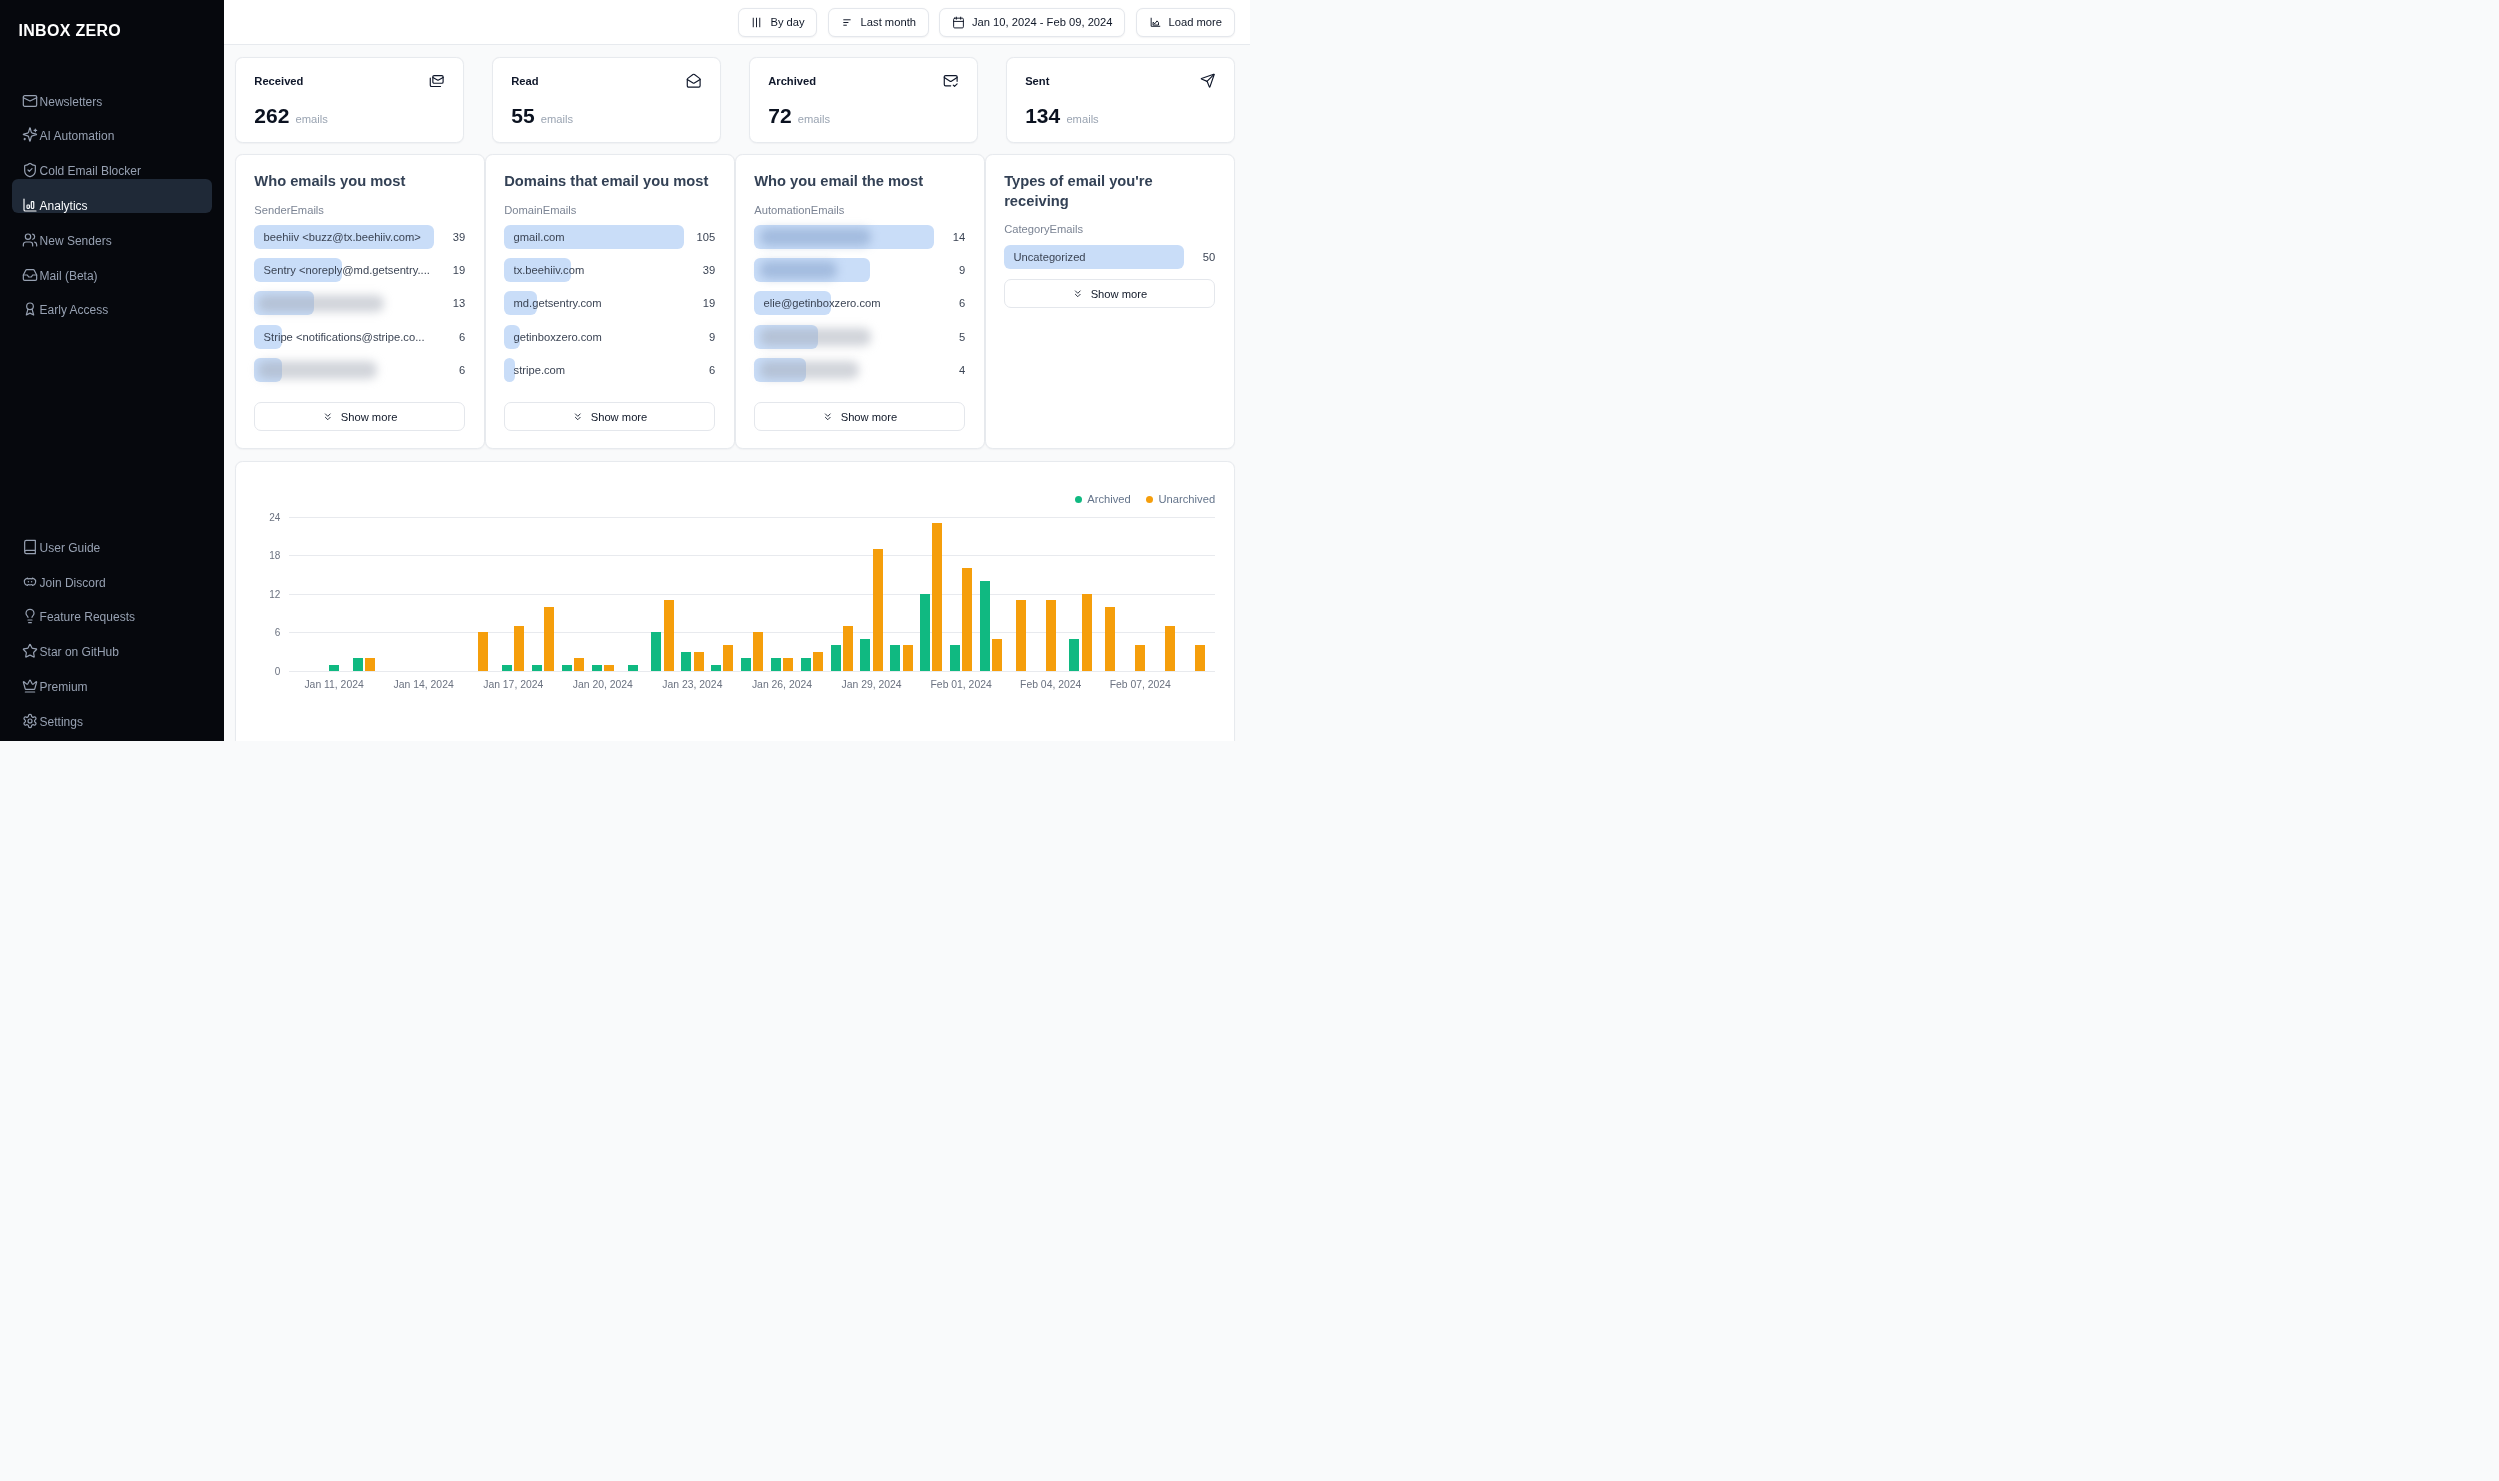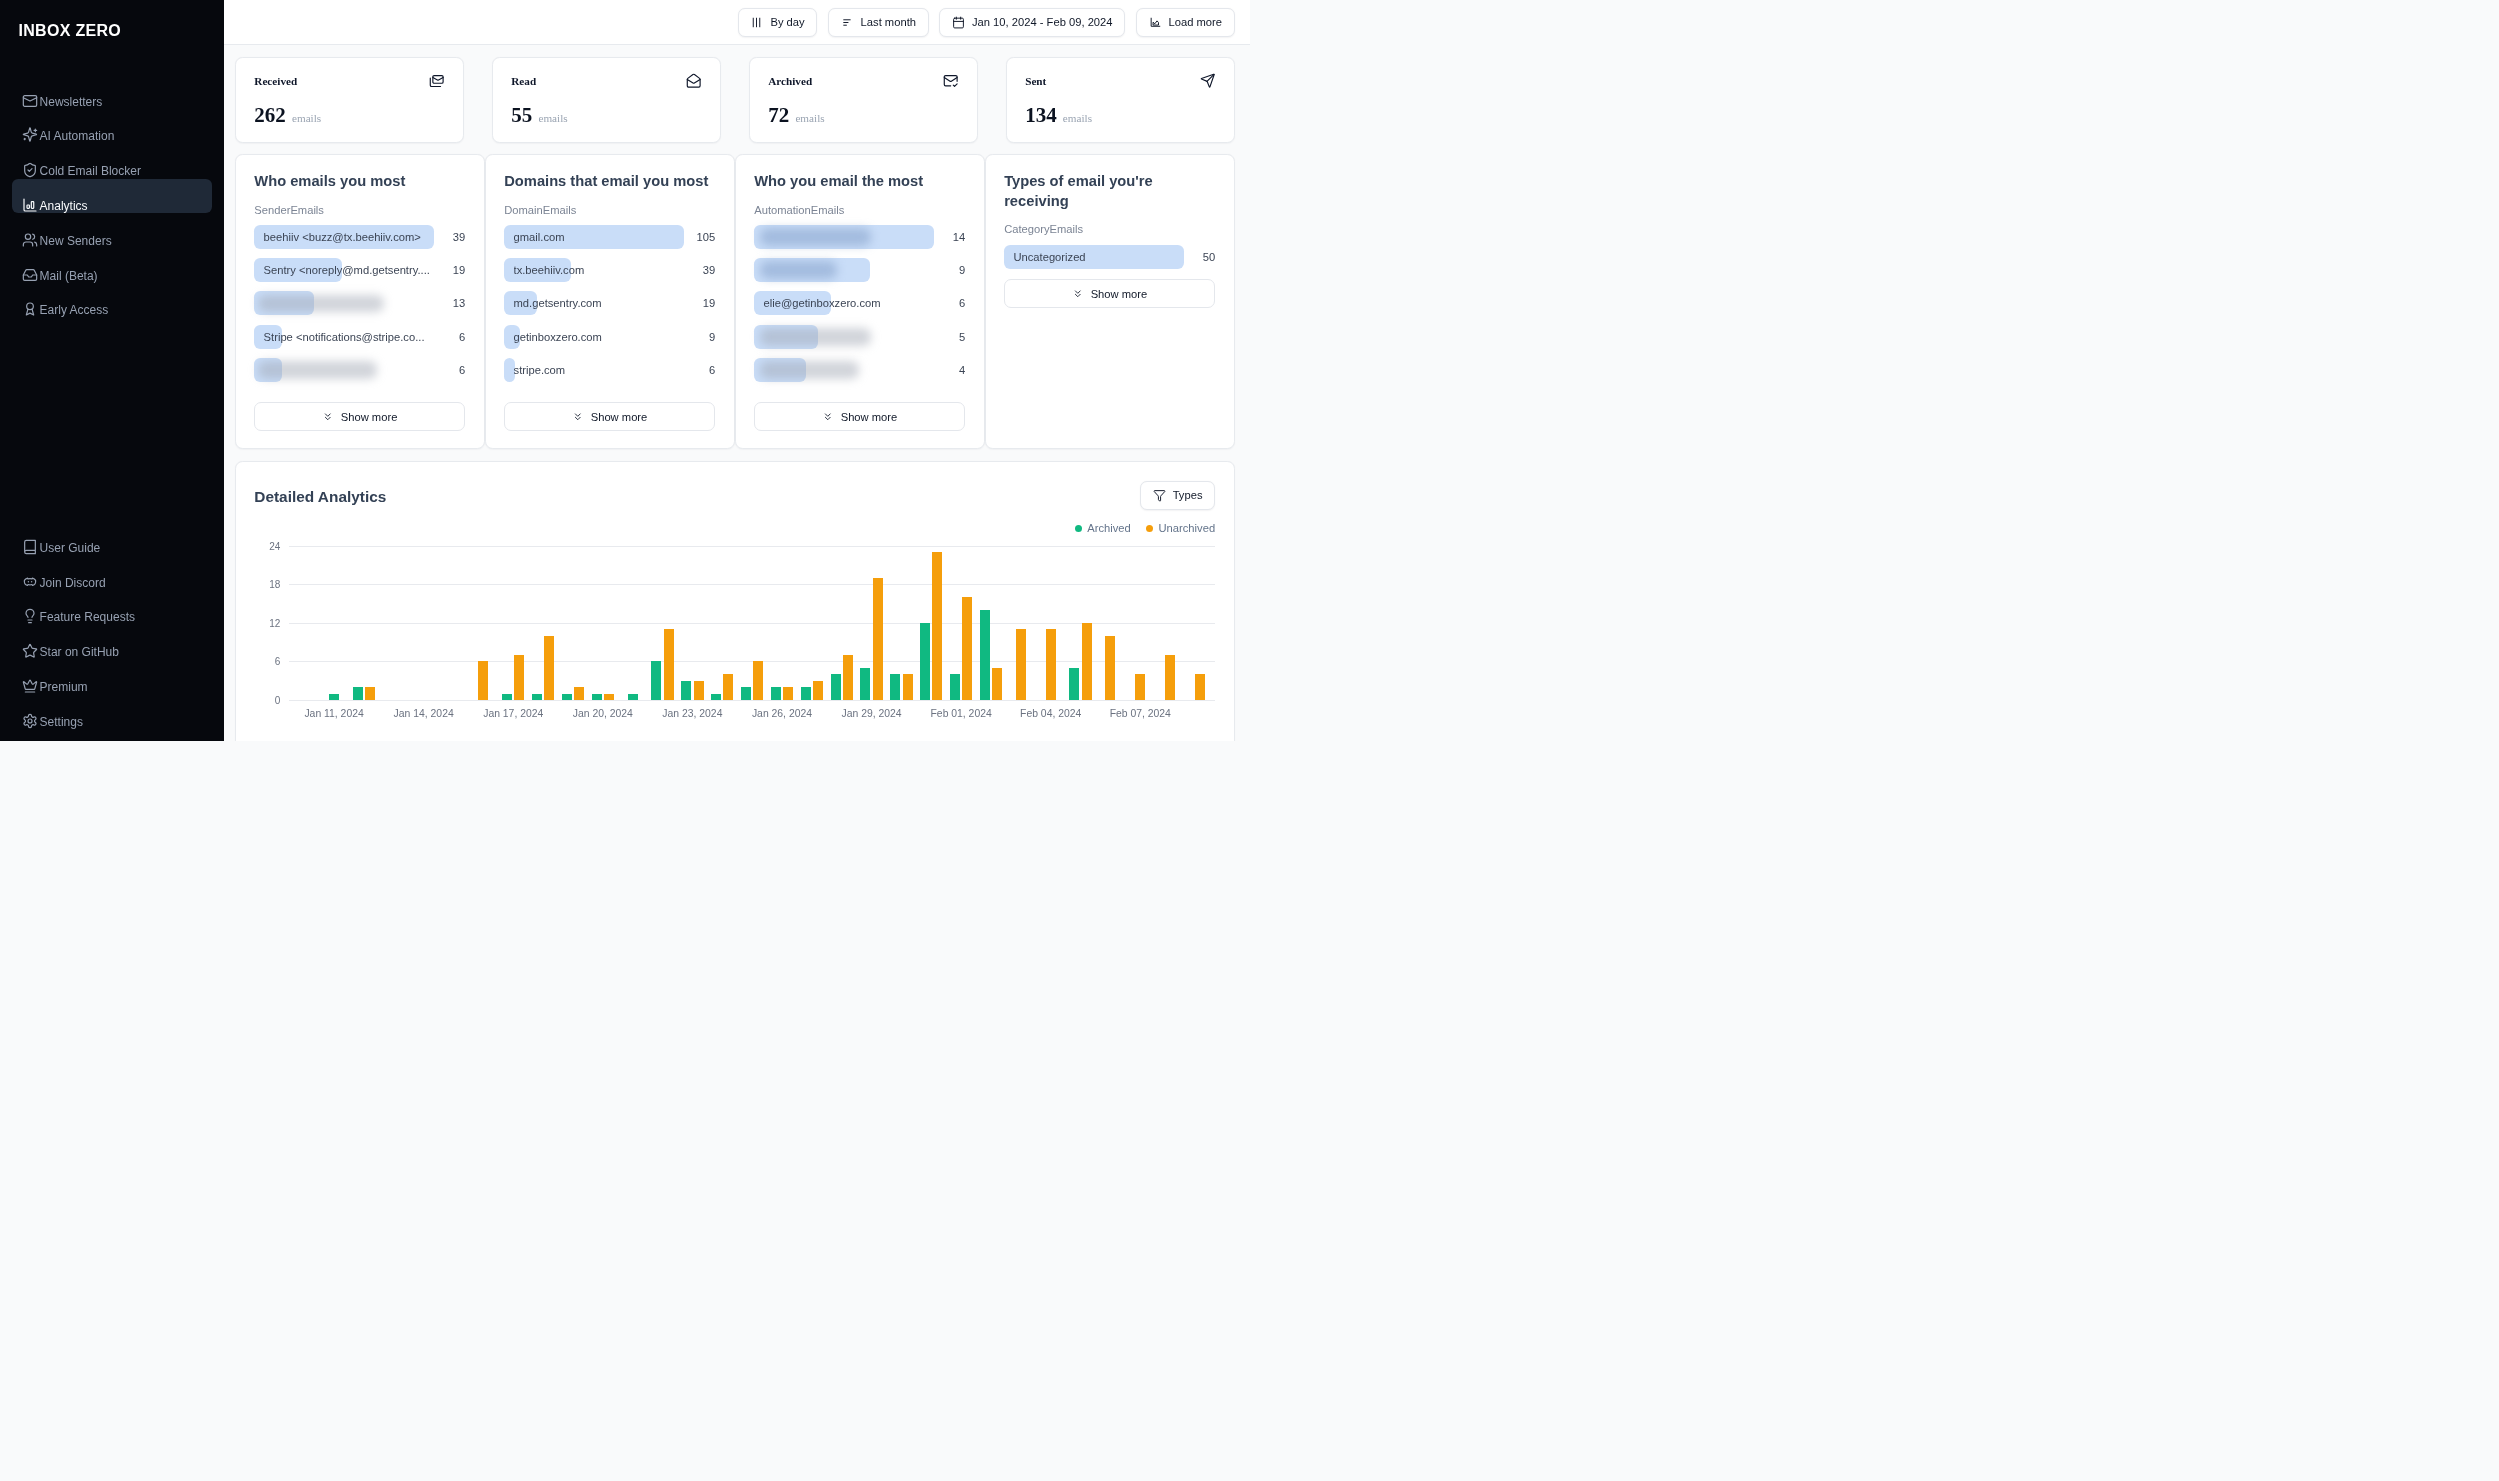--- a/index.html
+++ b/index.html
@@ -22,21 +22,21 @@
   .content{flex:1;min-width:0;display:flex;flex-direction:column;background:#f9fafb;}
   .topbar{height:45px;flex-shrink:0;background:#fff;border-bottom:0.8px solid #e7eaee;
     display:flex;align-items:center;justify-content:flex-end;gap:10.8px;padding:0 15.4px;}
   .tb-btn{display:flex;align-items:center;gap:7px;height:29px;padding:0 11.6px;background:#fff;
     border:0.8px solid #e4e7ec;border-radius:7px;font-size:11.2px;font-weight:500;color:#101828;
     box-shadow:0 0.8px 1.5px rgba(16,24,40,.05);cursor:pointer;white-space:nowrap;}
   .tb-btn svg{width:13px;height:13px;}
 
   .main{padding:12.3px 15.4px 0 10.8px;}
 
-  .stat-row{display:flex;gap:28px;font-family:Liberation Serif, serif;}
+  .stat-row{display:flex;gap:28px;}
   .card{background:#fff;border:0.8px solid #e7eaee;border-radius:7.7px;
     box-shadow:0 0.8px 1.5px rgba(16,24,40,.04);}
   .stat-card{flex:1;min-width:0;height:86px;padding:14.7px 18.5px;display:flex;
     flex-direction:column;justify-content:space-between;}
   .stat-top{display:flex;justify-content:space-between;align-items:center;
     font-size:11.2px;font-weight:600;color:#0f172a;}
   .stat-top svg{width:15.4px;height:15.4px;color:#0f172a;}
   .stat-value{display:flex;align-items:baseline;gap:6.2px;font-size:21px;font-weight:700;color:#0b1220;}
   .stat-unit{font-size:11.2px;font-weight:400;color:#9aa4b2;}
 
@@ -499,31 +499,20 @@
                   <path d="m7 6 5 5 5-5"></path>
                   <path d="m7 13 5 5 5-5"></path>
                 </svg>
               </span>
               <span>Show more</span>
             </button>
           </div>
         </div>
 
       <div class="card detail-card">
-        <div class="detail-head">
-          <div class="detail-title">Detailed Analytics</div>
-          <button class="tb-btn">
-            <span class="icn" style="display: inline-flex;">
-                <svg viewBox="0 0 24 24" fill="none" stroke="currentColor" stroke-width="1.8" stroke-linecap="round" stroke-linejoin="round" style="width: 13px; height: 13px;">
-                  <path d="M10 20a1 1 0 0 0 .55.9l2 1A1 1 0 0 0 14 21v-7a2 2 0 0 1 .52-1.34l7.22-7.99A1 1 0 0 0 21 3H3a1 1 0 0 0-.74 1.67l7.22 7.99A2 2 0 0 1 10 14z"></path>
-                </svg>
-              </span>
-            <span>Types</span>
-          </button>
-        </div>
         <div class="legend" id="legend">
             <div class="legend-item">
               <span class="dot" style="background: rgb(16, 185, 129);"></span>
               <span>Archived</span>
             </div>
             <div class="legend-item">
               <span class="dot" style="background: rgb(245, 158, 11);"></span>
               <span>Unarchived</span>
             </div>
           </div>

